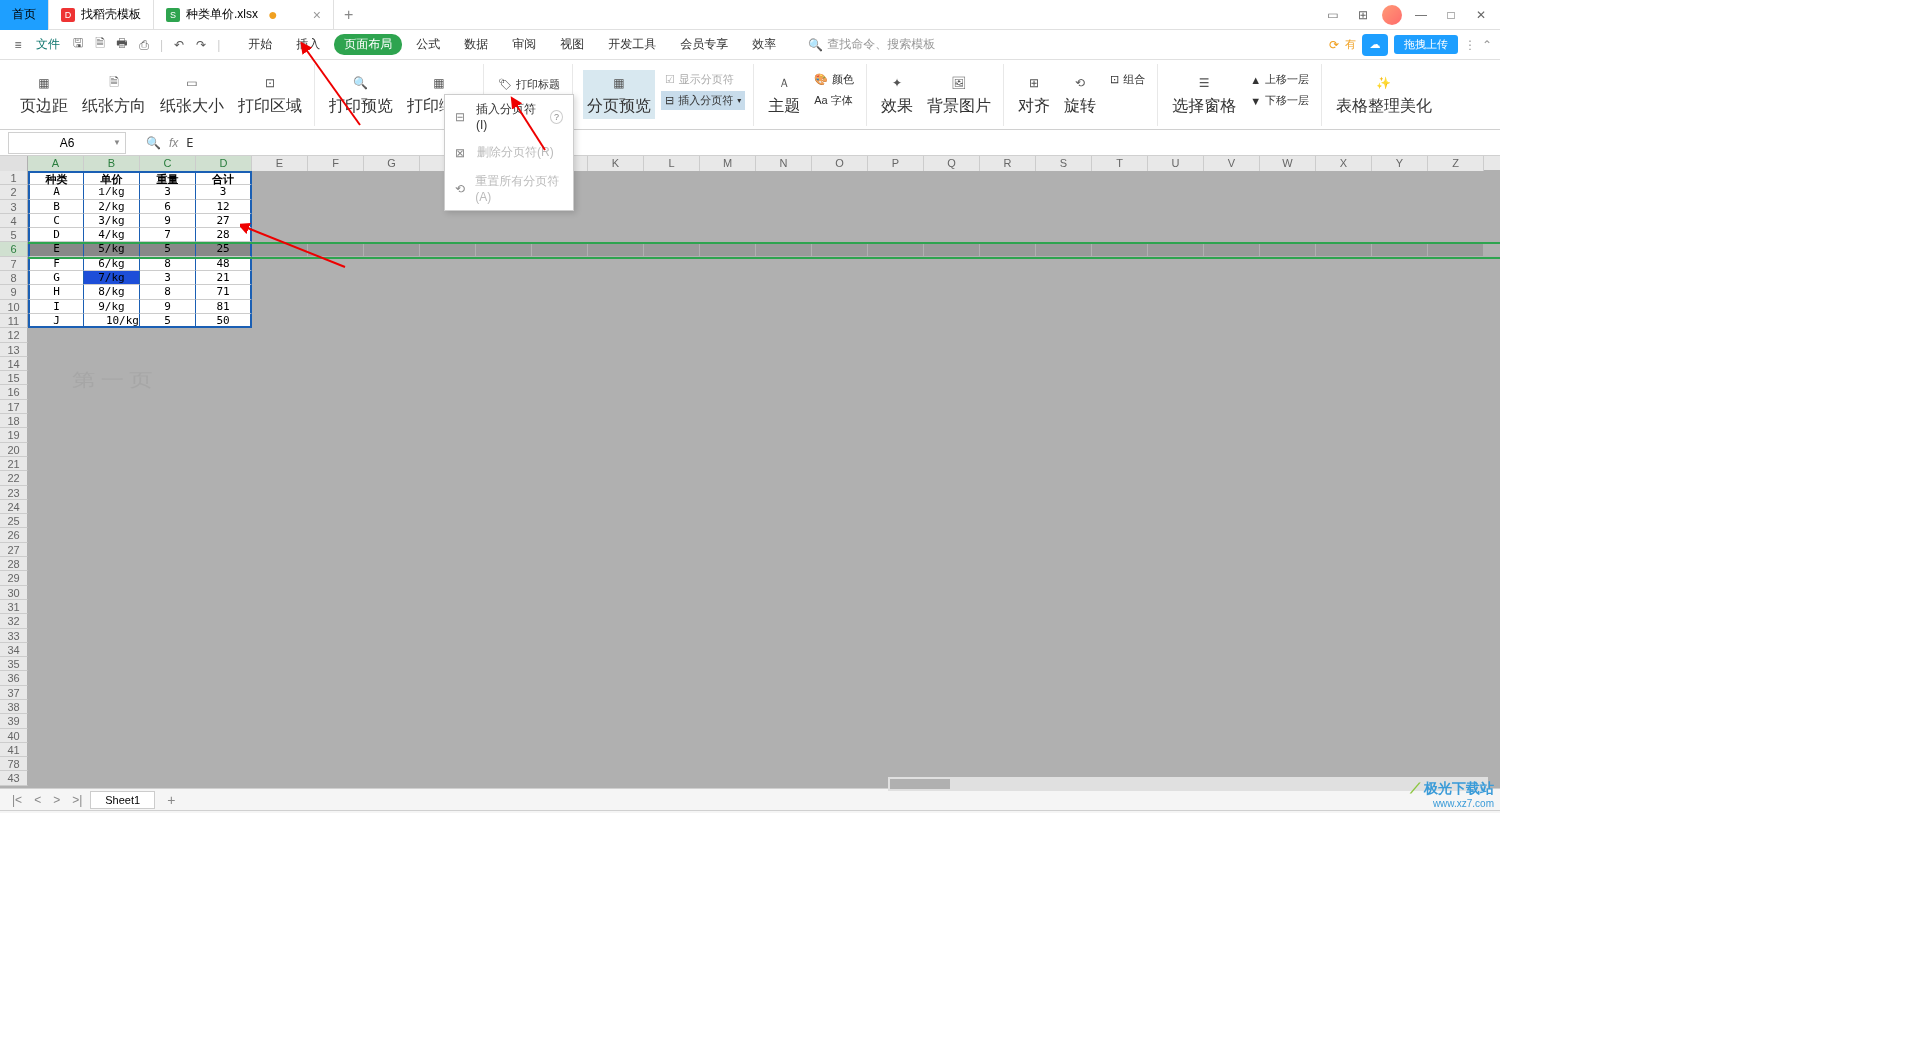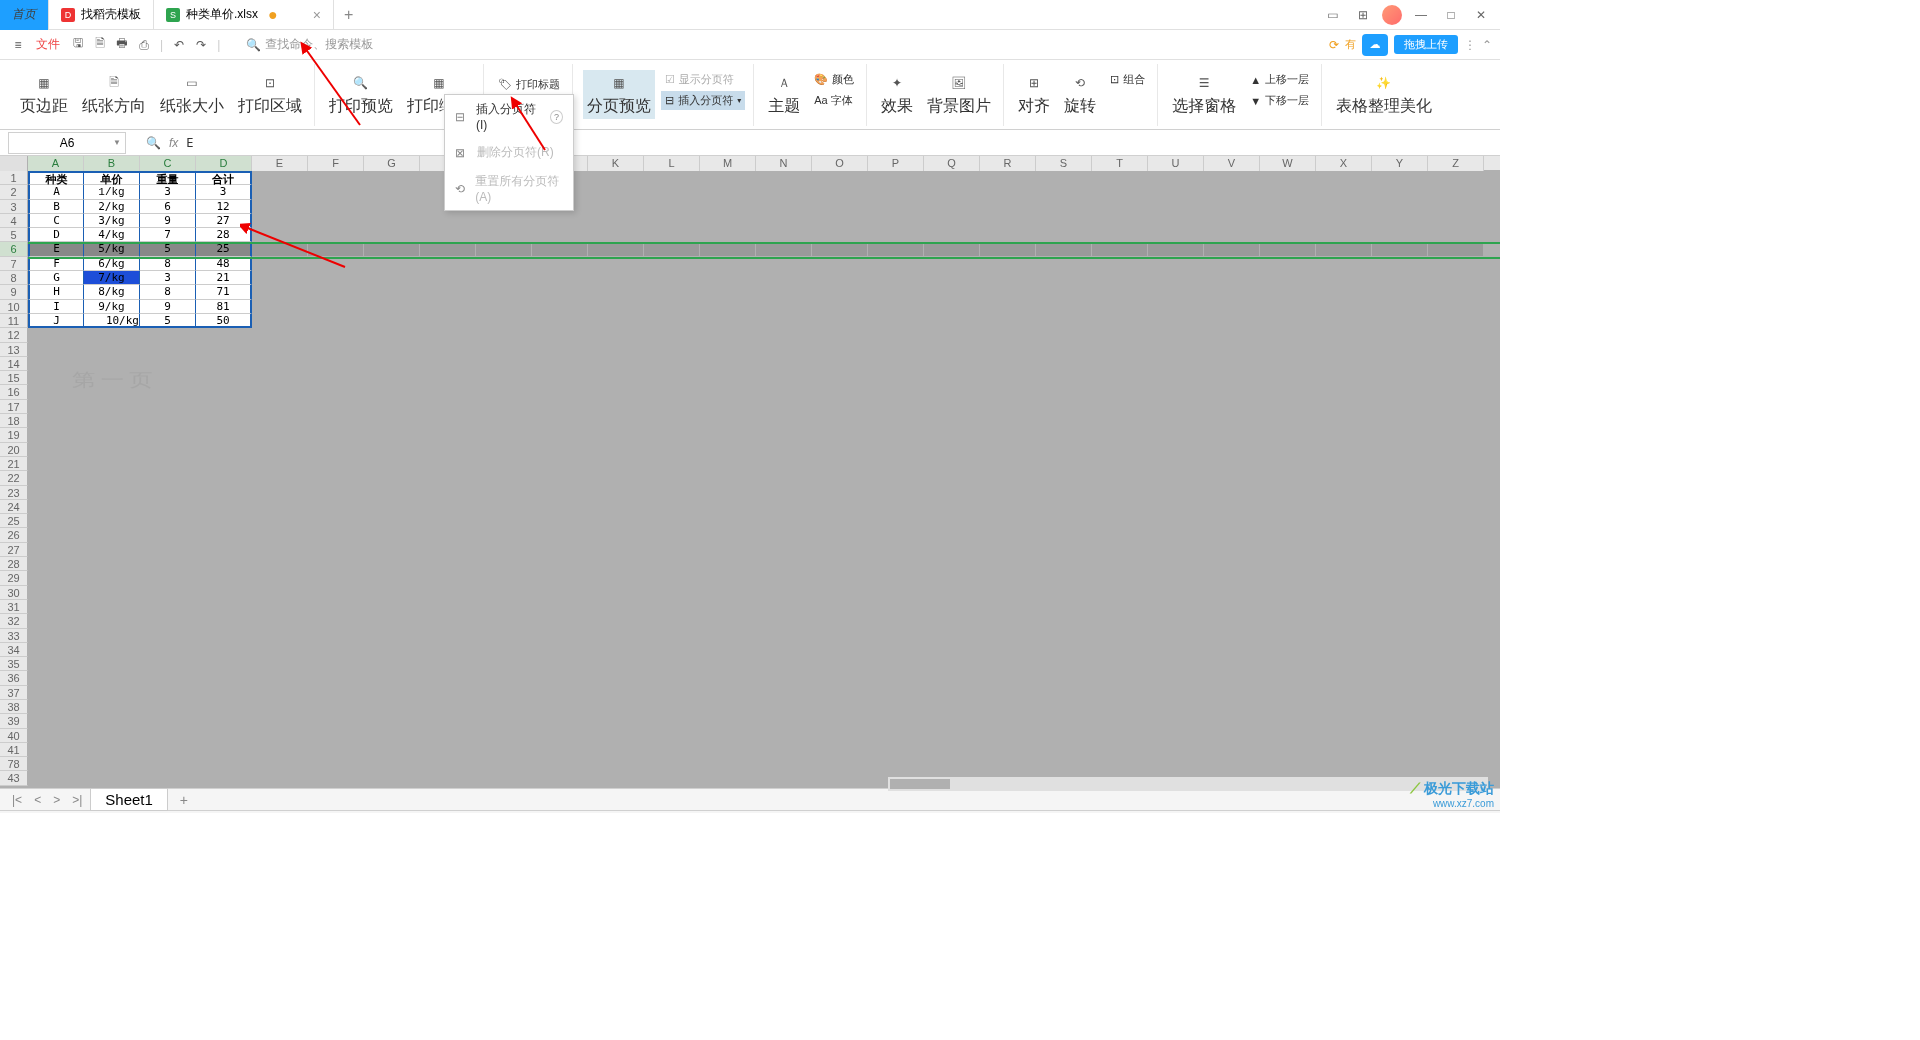--- a/index.html
+++ b/index.html
@@ -1,33 +1,33 @@
 <!DOCTYPE html>
 <html><head>
 <meta charset="utf-8">
 <style>
 * { margin: 0; padding: 0; box-sizing: border-box; font-family: "Microsoft YaHei", Arial, sans-serif; }
 body { background: #fff; font-size: 12px; overflow: hidden; width: 1500px; height: 813px; position: relative; }
 
 
 .title-bar { height: 30px; background: #fff; display: flex; align-items: center; border-bottom: 1px solid #e0e0e0; }
 .tab { height: 30px; padding: 0 12px; display: flex; align-items: center; gap: 6px; cursor: pointer; border-right: 1px solid #e0e0e0; }
-.tab.home { background: #1e9fff; color: #404040; font-weight: 500; font-style: italic; }
+.tab.home { background: #1e9fff; color: #000000; font-weight: 500; }
 .tab .icon { width: 14px; height: 14px; display: inline-flex; align-items: center; justify-content: center; }
 .tab .close { margin-left: 6px; color: #999; font-size: 14px; }
 .tab .modified { color: #f0a020; font-size: 16px; margin-left: 4px; }
 .tab.add { padding: 0 10px; color: #888; font-size: 16px; border: none; }
 .title-right { margin-left: auto; display: flex; align-items: center; gap: 8px; padding-right: 8px; }
 .title-right .tbtn { width: 22px; height: 22px; display: flex; align-items: center; justify-content: center; color: #666; cursor: pointer; }
 .avatar { width: 20px; height: 20px; border-radius: 50%; background: linear-gradient(135deg,#ff9a76,#ff6b6b); }
 
 
 .menu-bar { height: 30px; display: flex; align-items: center; padding: 0 8px; gap: 2px; border-bottom: 1px solid #e0e0e0; }
 .menu-icon { width: 20px; height: 20px; display: flex; align-items: center; justify-content: center; color: #555; cursor: pointer; }
-.menu-label { padding: 0 6px; color: #ef4444; cursor: pointer; }
+.menu-label { padding: 0 6px; color: #0f766e; cursor: pointer; }
 .menu-sep { color: #ccc; margin: 0 4px; }
 .menu-tabs { display: flex; gap: 4px; margin-left: 12px; }
 .menu-tab { padding: 2px 10px; color: #333; cursor: pointer; border-radius: 10px; }
 .menu-tab.active { background: #2ea44f; color: #fff; }
 .search-area { margin-left: 20px; display: flex; align-items: center; gap: 4px; color: #999; }
 .search-area .sicon { color: #888; }
 .menu-right { margin-left: auto; display: flex; align-items: center; gap: 6px; }
 .cloud-badge { width: 26px; height: 22px; background: #1e9fff; border-radius: 4px; display: flex; align-items: center; justify-content: center; color: #fff; font-size: 11px; }
 .upload-btn { background: #1e9fff; color: #fff; padding: 2px 10px; border-radius: 3px; font-size: 11px; }
 .cloud-text { color: #f0a020; font-size: 11px; }
@@ -76,21 +76,21 @@
 .dropdown-item.disabled { color: #bbb; }
 .dropdown-item .dicon { width: 14px; color: #888; }
 .dropdown-item .help { margin-left: auto; color: #888; border: 1px solid #ccc; border-radius: 50%; width: 14px; height: 14px; font-size: 9px; text-align: center; line-height: 12px; }
 
 
 .arrow { position: absolute; z-index: 200; pointer-events: none; }
 
 
 .sheet-tabs { height: 22px; display: flex; align-items: center; border-top: 1px solid #d0d0d0; background: #f5f5f5; padding: 0 8px; gap: 4px; }
 .sheet-nav { color: #888; padding: 0 4px; cursor: pointer; }
-.sheet-tab { padding: 2px 14px; background: #fff; border: 1px solid #ccc; font-size: 15px; }
+.sheet-tab { padding: 2px 14px; background: #fff; border: 1px solid #ccc; font-size: 11px; }
 .sheet-add { padding: 0 8px; color: #888; font-size: 14px; }
 .hscroll { position: absolute; bottom: 22px; right: 12px; width: 600px; height: 14px; background: #e0e0e0; }
 .hscroll-thumb { width: 60px; height: 10px; background: #b0b0b0; margin: 2px; }
 
 
 .status-bar { height: 22px; display: flex; align-items: center; padding: 0 10px; background: #f5f5f5; border-top: 1px solid #d0d0d0; font-size: 11px; color: #555; gap: 14px; }
 .status-right { margin-left: auto; display: flex; align-items: center; gap: 6px; }
 .view-btn { width: 16px; height: 14px; border: 1px solid #999; }
 .zoom-slider { width: 80px; height: 3px; background: #ccc; position: relative; }
 .zoom-slider::after { content: ''; position: absolute; left: 38px; top: -4px; width: 8px; height: 10px; background: #888; }
@@ -132,20 +132,32 @@
   <span class="menu-icon">≡</span>
   <span class="menu-label">文件</span>
   <span class="menu-icon">🖫</span>
   <span class="menu-icon">🗎</span>
   <span class="menu-icon">🖶</span>
   <span class="menu-icon">⎙</span>
   <span class="menu-sep">|</span>
   <span class="menu-icon">↶</span>
   <span class="menu-icon">↷</span>
   <span class="menu-sep">|</span>
+  <div class="menu-tabs">
+    <span class="menu-tab">开始</span>
+    <span class="menu-tab">插入</span>
+    <span class="menu-tab active">页面布局</span>
+    <span class="menu-tab">公式</span>
+    <span class="menu-tab">数据</span>
+    <span class="menu-tab">审阅</span>
+    <span class="menu-tab">视图</span>
+    <span class="menu-tab">开发工具</span>
+    <span class="menu-tab">会员专享</span>
+    <span class="menu-tab">效率</span>
+  </div>
   <div class="search-area">
     <span class="sicon">🔍</span>
     <span>查找命令、搜索模板</span>
   </div>
   <div class="menu-right">
     <span style="color:#f0a020;">⟳</span>
     <span class="cloud-text">有</span>
     <span class="cloud-badge">☁</span>
     <span class="upload-btn">拖拽上传</span>
     <span style="color:#999;">⋮</span>

